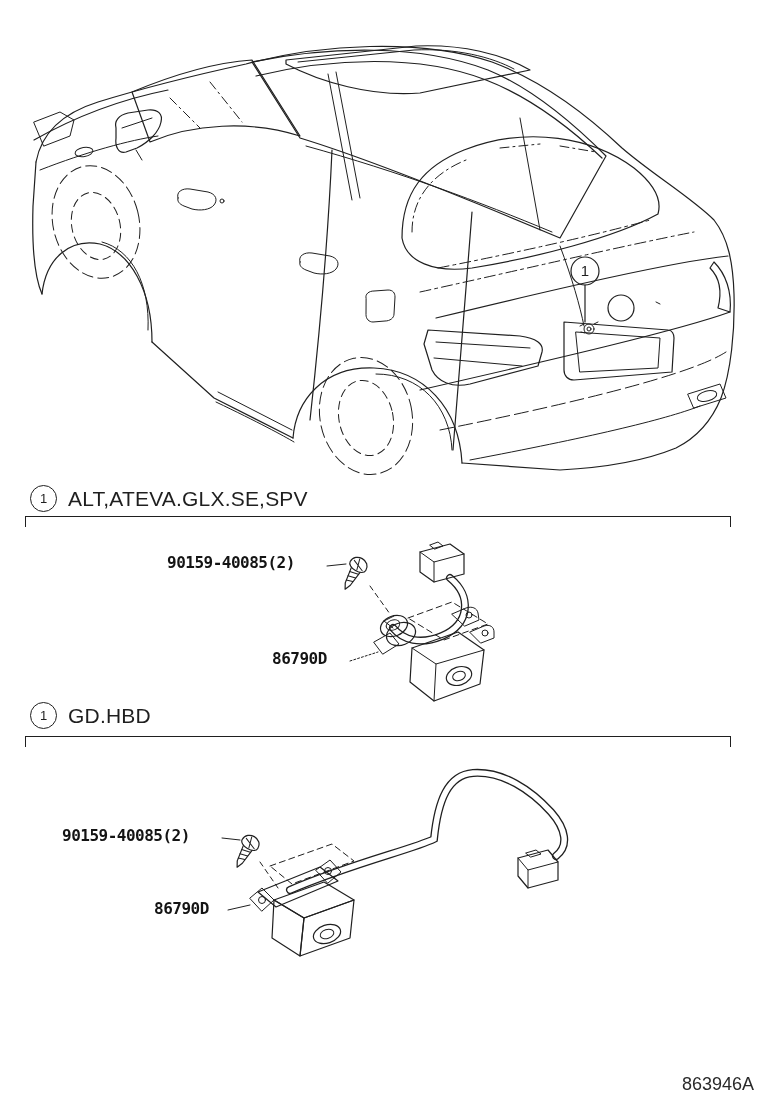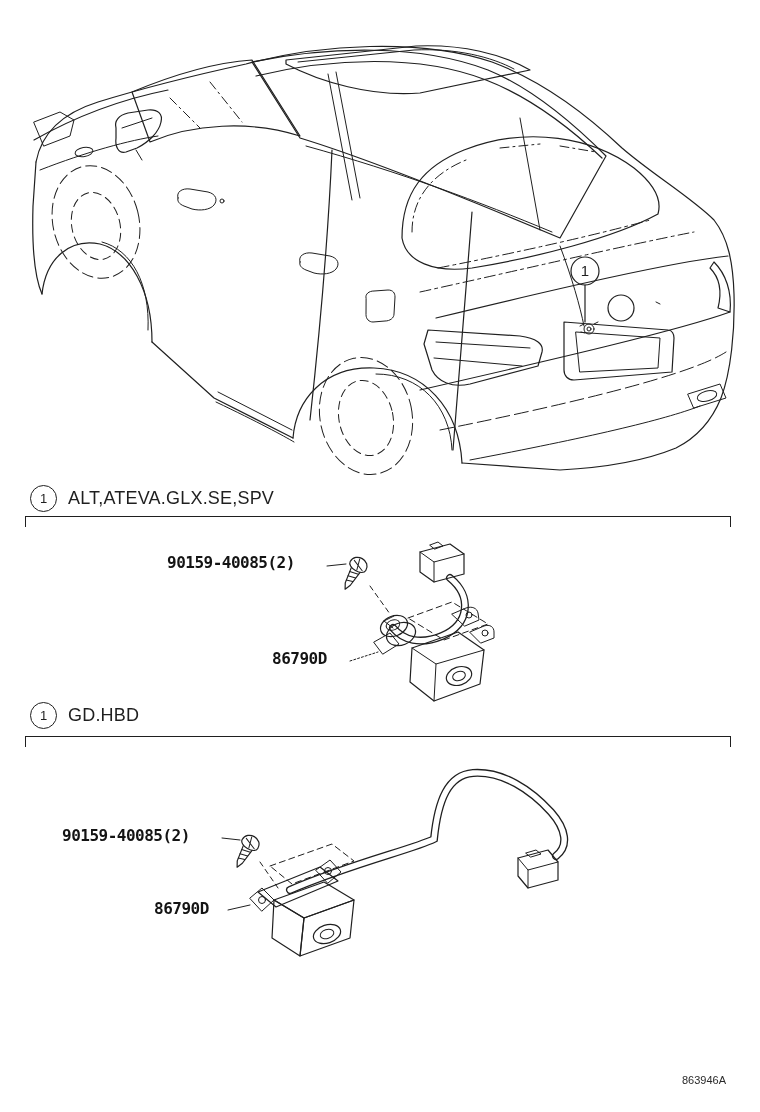--- a/index.html
+++ b/index.html
@@ -7,30 +7,30 @@
     position:relative;width:760px;height:1112px;background:#ffffff;
     font-family:"Liberation Sans",sans-serif;color:#1f1f1f;overflow:hidden;
   }
   .layer{position:absolute;left:0;}
   .section-header{position:absolute;left:30px;display:flex;align-items:center;gap:11px;}
   .callout-badge{
     width:25px;height:25px;border:1.4px solid #1f1f1f;border-radius:50%;
     display:flex;align-items:center;justify-content:center;
     font-size:13px;line-height:1;background:#fff;flex:0 0 auto;
   }
-  .variant-label{font-size:18px;letter-spacing:.2px;white-space:nowrap;}
+  .variant-label{font-size:21px;letter-spacing:.2px;white-space:nowrap;}
   .bracket{
     position:absolute;left:25px;width:704px;height:10px;
     border-top:1.4px solid #1f1f1f;border-left:1.4px solid #1f1f1f;border-right:1.4px solid #1f1f1f;
   }
   .part-label{
     position:absolute;font-family:"DejaVu Sans Mono",monospace;font-weight:bold;
     font-size:16px;letter-spacing:-.5px;white-space:nowrap;color:#141414;
   }
-  .doc-number{position:absolute;left:682px;top:1074px;font-size:11px;color:#2a2a2a;}
+  .doc-number{position:absolute;left:682px;top:1074px;font-size:18px;color:#2a2a2a;}
   svg{display:block;}
   .ln{fill:none;stroke:#202020;stroke-width:1.2;stroke-linecap:round;stroke-linejoin:round;}
   .thin{stroke-width:1;}
   .tube-o{fill:none;stroke:#202020;stroke-width:8;stroke-linecap:round;}
   .tube-i{fill:none;stroke:#ffffff;stroke-width:5.4;stroke-linecap:round;}
   .callout-text{font-family:"Liberation Sans",sans-serif;font-size:15px;fill:#1f1f1f;text-anchor:middle;}
 </style>
 </head>
 <body>
 

